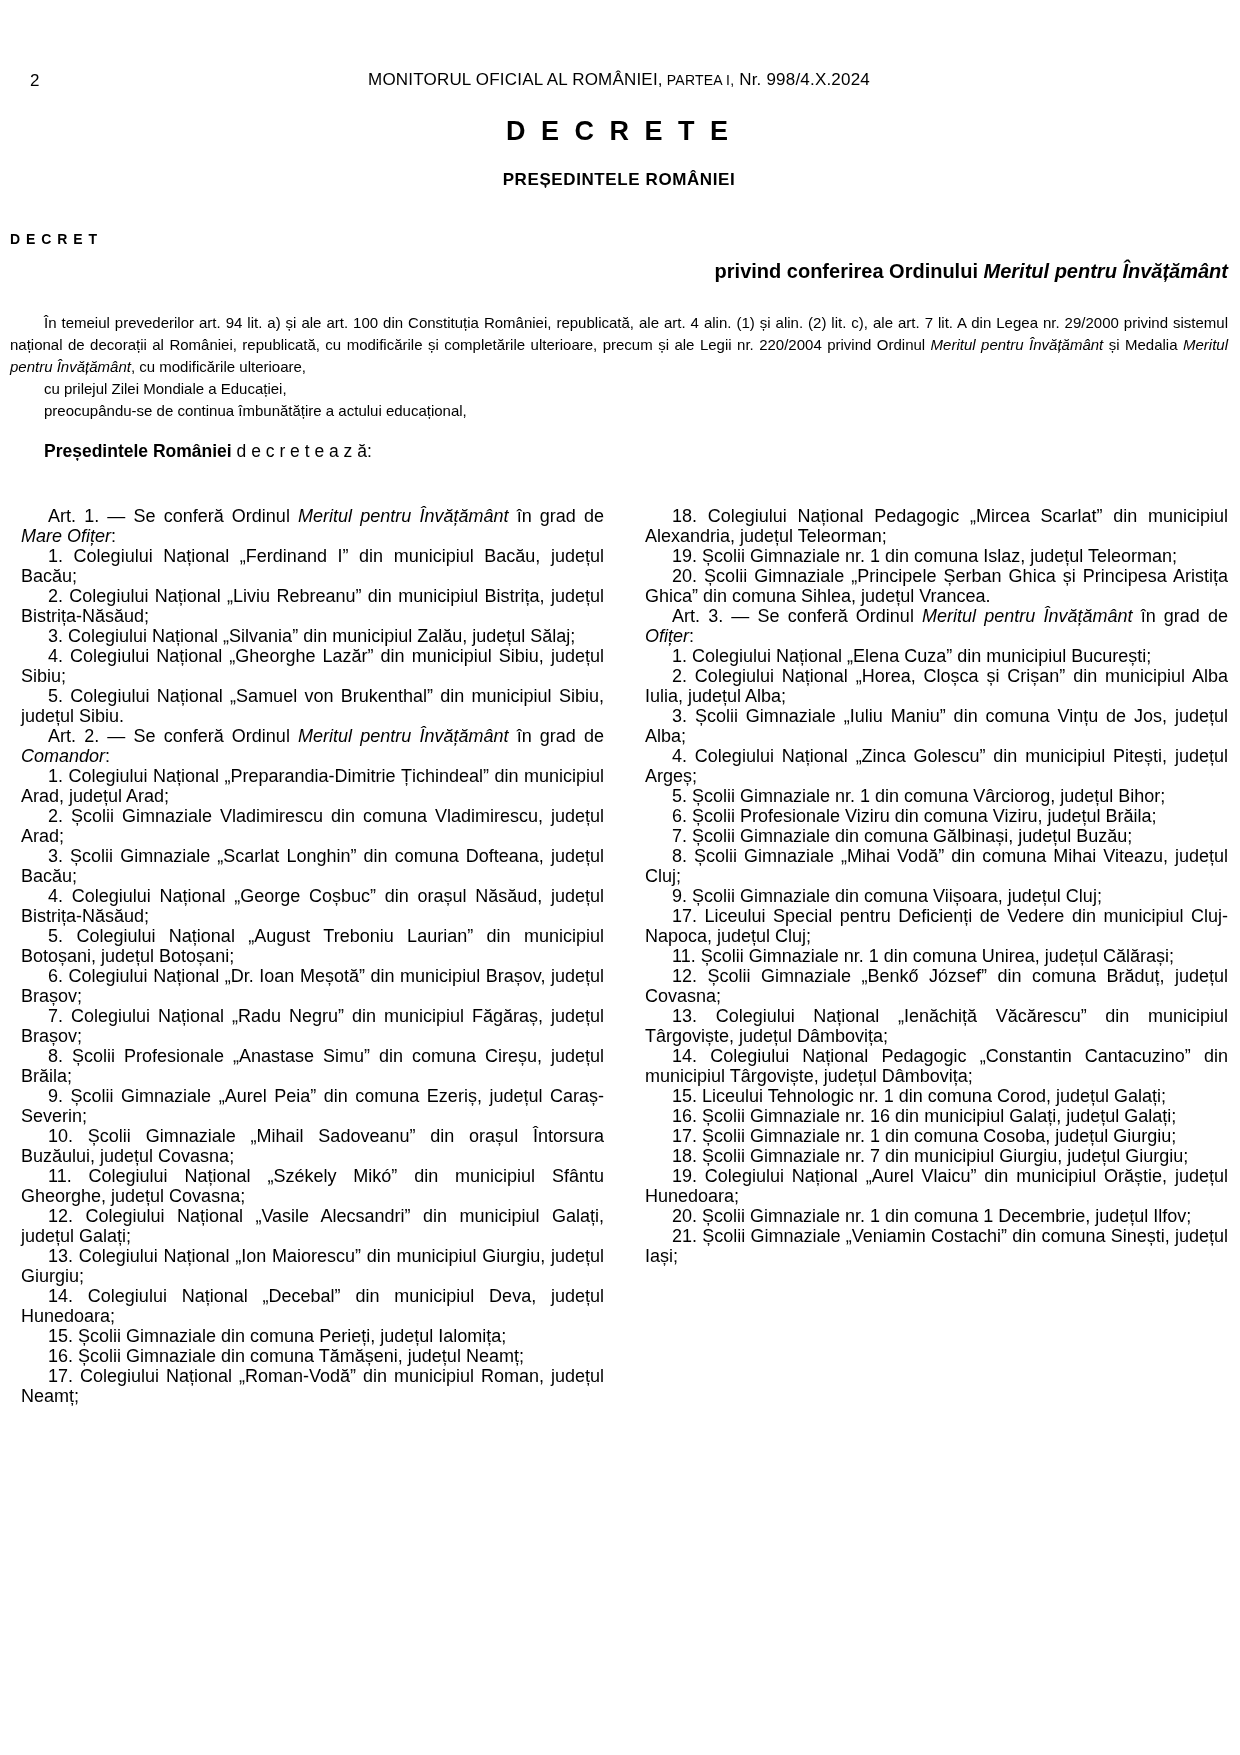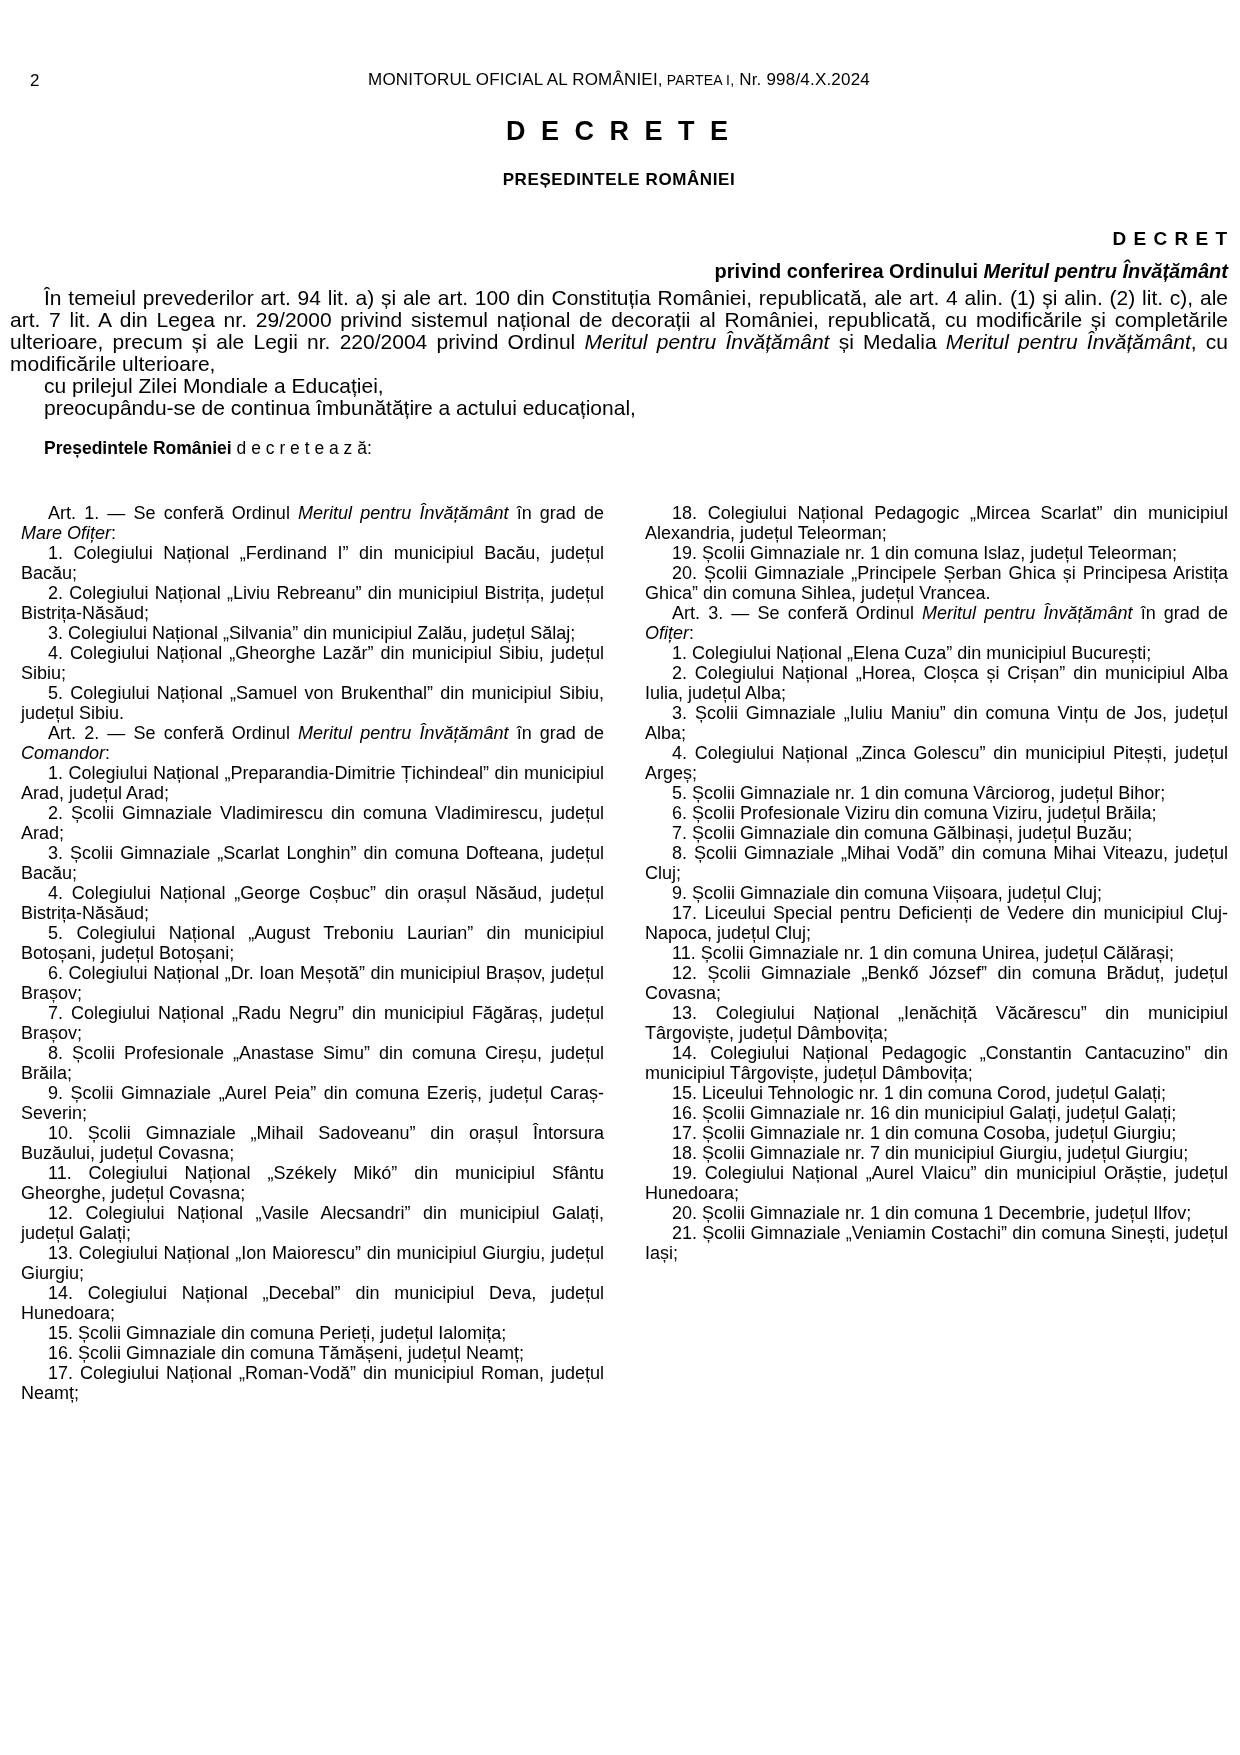--- a/index.html
+++ b/index.html
@@ -24,31 +24,31 @@
     margin: 24px 0 0; text-align: center;
     font-size: 27px; font-weight: bold; letter-spacing: 4px;
     line-height: 30px;
   }
   .issuer {
     margin-top: 24px; text-align: center;
     font-size: 17px; font-weight: bold; letter-spacing: 0.6px;
     line-height: 20px;
   }
   .decree-title {
-    margin: 38px 0 0; text-align: right;
-    font-size: 19px; font-weight: bold; letter-spacing: 1px;
+    margin: 38px 0 0; text-align: left;
+    font-size: 14px; font-weight: bold; letter-spacing: 1px;
     line-height: 22px;
   }
   .decree-subtitle {
     margin-top: 9px; text-align: right;
     font-size: 20px; font-weight: bold; line-height: 24px;
   }
   .preamble {
-    margin-top: 4px;
-    font-size: 21px; line-height: 22px; text-align: justify;
+    margin-top: 29px;
+    font-size: 15px; line-height: 22px; text-align: justify;
   }
   .preamble .para { margin: 0; text-indent: 34px; }
 
   .enacting { margin: 18px 0 0; font-size: 17.5px; line-height: 22px; text-indent: 34px; }
   .enacting b { font-weight: bold; }
 
   .columns { display: flex; gap: 30px; margin-top: 44px; }
   .col { flex: 1 1 0; font-size: 18px; line-height: 20px; text-align: justify; min-width: 0; margin-left: 11px; }
   .item { margin: 0; text-indent: 27px; }
 </style>

